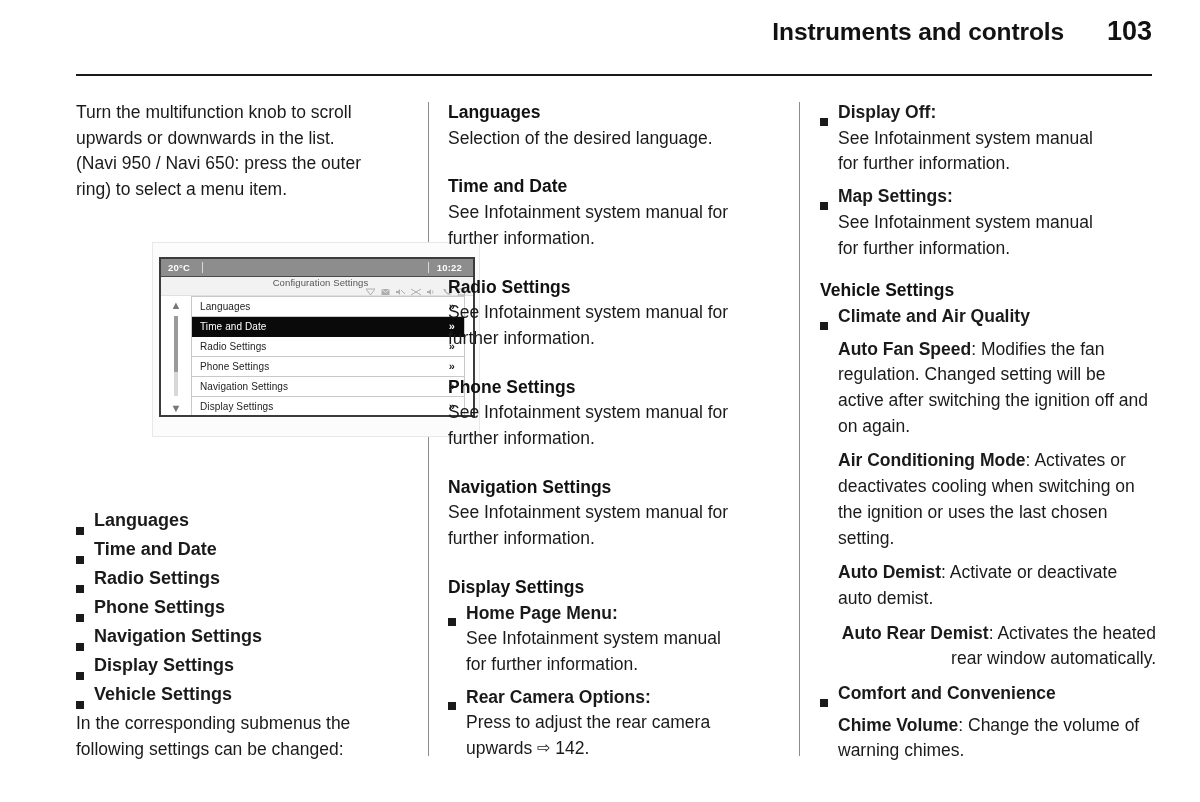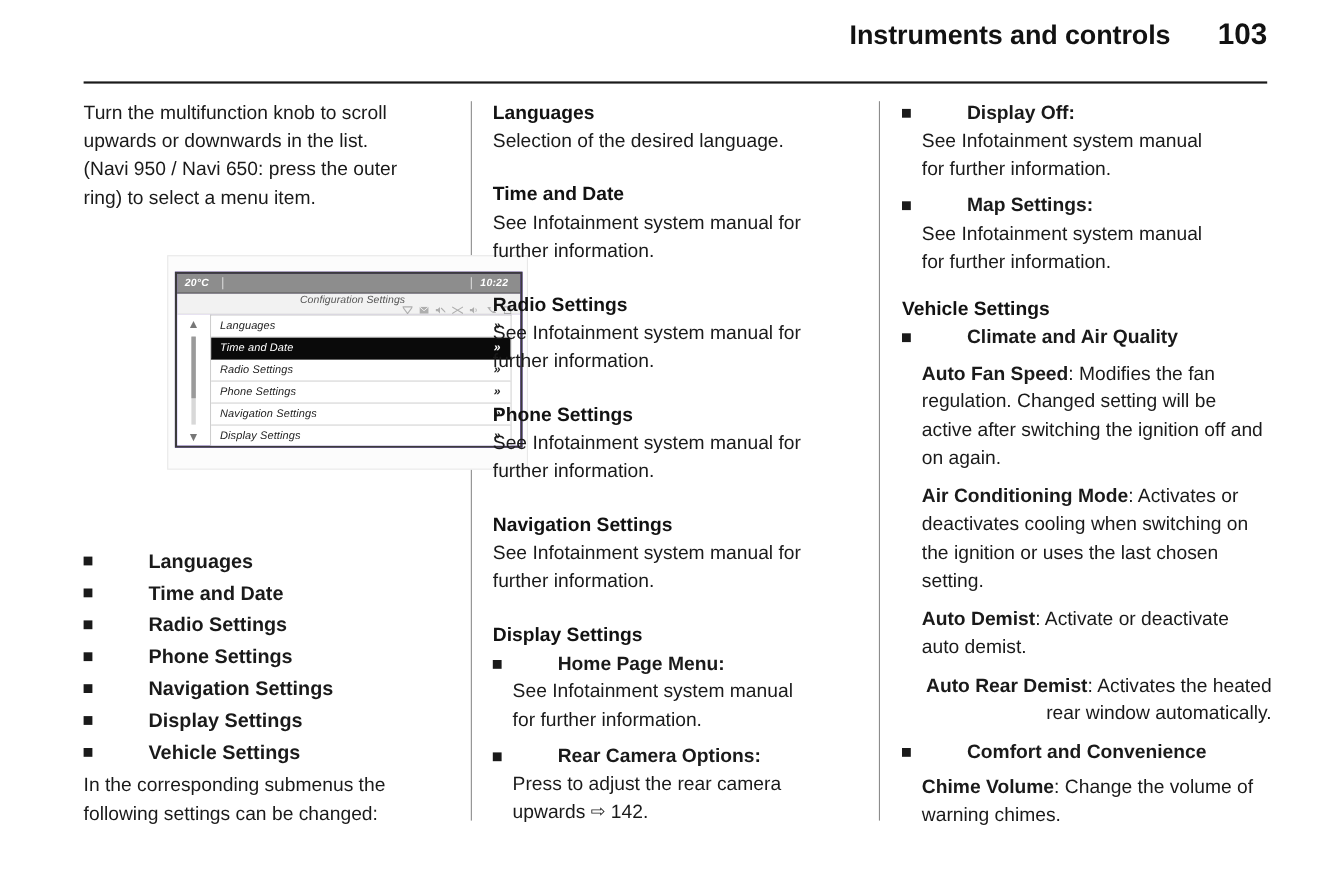--- a/index.html
+++ b/index.html
@@ -46,21 +46,21 @@
     top: 74px;
     width: 1076px;
     height: 2px;
     background: #1a1a1a;
   }
 
   
   .columns {
     position: absolute;
     left: 0;
-    top: 90px;
+    top: 100px;
     width: 1200px;
     height: 660px;
   }
   .col {
     position: absolute;
     top: 0;
     width: 338px;
   }
   .col-1 { left: 76px; }
   .col-2 { left: 448px; }
@@ -92,24 +92,23 @@
     margin: 0;
     color: #121212;
   }
   .block { margin-bottom: 23px; }
   .block-tight { margin-bottom: 0; }
 
   
   .bullets { margin: 0; padding: 0; list-style: none; }
   .bullet-row {
     display: flex;
-    align-items: flex-start;
+    align-items: flex-end;
     font-size: 17.5px;
     line-height: 25.7px;
-    gap: 41px;
   }
   .bullet-mark {
     flex: 0 0 auto;
     width: 8px;
     height: 8px;
     background: #1a1a1a;
     margin-top: 9px;
     margin-right: 10px;
   }
   .bullet-text { flex: 1 1 auto; }
@@ -149,21 +148,20 @@
   .info-screen {
     position: absolute;
     left: 6px;
     top: 14px;
     width: 316px;
     height: 160px;
     background: #8b5cf6;
     border: 2px solid #3b3b3b;
     box-sizing: border-box;
     overflow: hidden;
-    font-style: italic;
   }
   .info-statusbar {
     position: relative;
     height: 17px;
     background: #8d8d8d;
     border-bottom: 1px solid #4a4a4a;
     display: flex;
     align-items: center;
     color: #ffffff;
     font-size: 9.5px;

